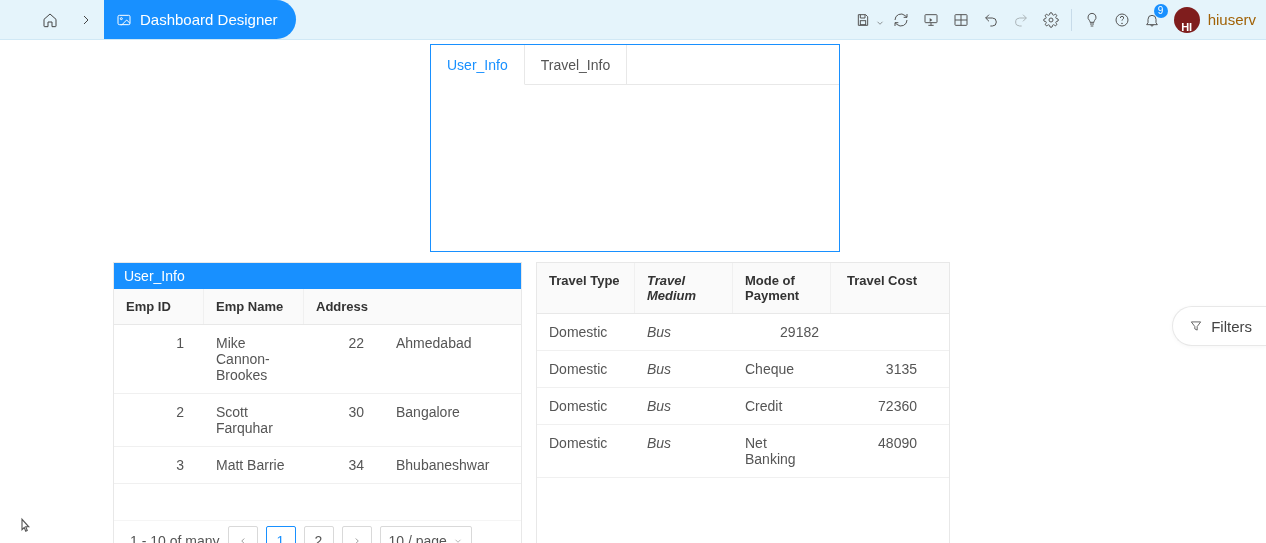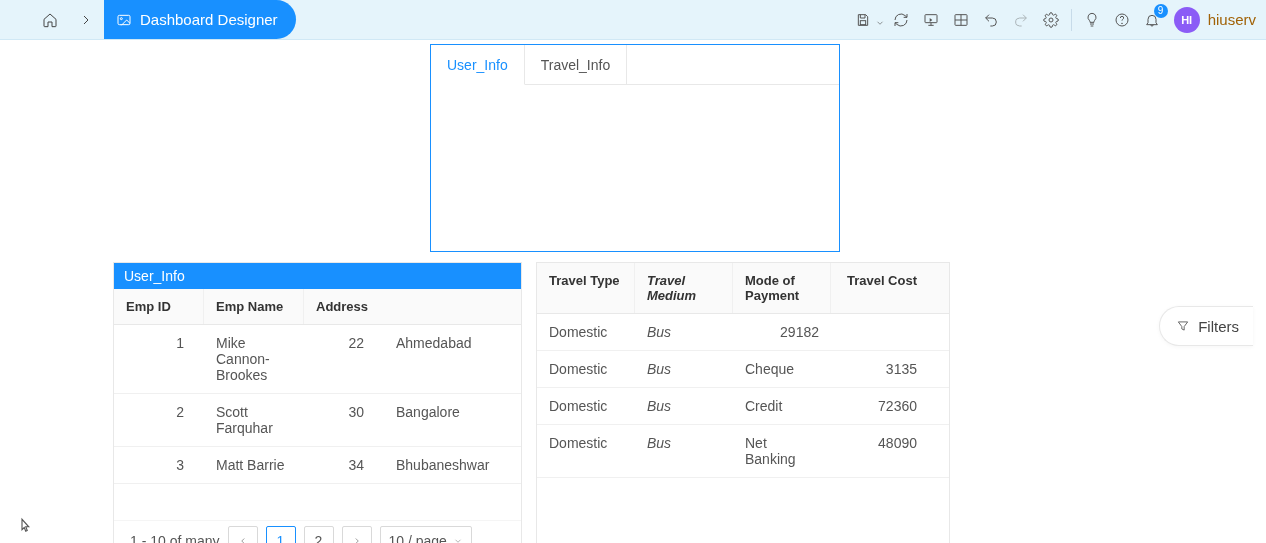--- a/index.html
+++ b/index.html
@@ -12,21 +12,21 @@
 .home-btn svg, .chev-btn svg { width: 16px; height: 16px; stroke: #444; fill: none; stroke-width: 1.5; }
 .pill { background: #1890ff; color: #fff; height: 100%; display: flex; align-items: center; padding: 0 18px 0 12px; border-radius: 0 20px 20px 0; gap: 8px; font-size: 15px; }
 .pill svg { width: 16px; height: 16px; stroke: #fff; fill: none; stroke-width: 1.5; }
 .topbar-right { display: flex; align-items: center; height: 100%; gap: 2px; padding-right: 10px; }
 .ticon { width: 28px; height: 28px; display: flex; align-items: center; justify-content: center; cursor: pointer; position: relative; }
 .ticon svg { width: 16px; height: 16px; stroke: #555; fill: none; stroke-width: 1.5; }
 .tsep { width: 1px; height: 22px; background: #c7dbe9; margin: 0 4px; }
 .tdrop { width: 10px; height: 10px; margin-left: -4px; }
 .tdrop svg { width: 10px; height: 10px; stroke: #555; fill: none; stroke-width: 1.5; }
 .badge { position: absolute; top: -2px; right: -2px; background: #1890ff; color: #fff; font-size: 10px; border-radius: 8px; min-width: 14px; height: 14px; display: flex; align-items: center; justify-content: center; padding: 0 3px; }
-.avatar { width: 26px; height: 26px; border-radius: 50%; background: #8b5cf6; color: #fff; display: flex; align-items: center; justify-content: center; font-size: 11px; font-weight: 600; margin-left: 6px; }
+.avatar { width: 26px; height: 26px; border-radius: 50%; background: #7f1d1d; color: #fff; display: flex; align-items: flex-end; justify-content: center; font-size: 11px; font-weight: 600; margin-left: 6px; }
 .uname { margin-left: 6px; font-size: 15px; color: #a16207; }
 
 
 .canvas { position: absolute; top: 40px; left: 0; right: 10px; bottom: 0; overflow: hidden; }
 
 
 .dash-box { position: absolute; left: 430px; top: 4px; width: 410px; height: 208px; border: 1px solid #1890ff; background: #fff; }
 .dash-tabs { display: flex; height: 40px; }
 .dash-tab { padding: 0 16px; display: flex; align-items: center; border-right: 1px solid #e8e8e8; border-bottom: 1px solid #e8e8e8; cursor: pointer; font-size: 14px; }
 .dash-tab.active { color: #1890ff; border-bottom: 1px solid #fff; }
@@ -66,21 +66,21 @@
 .pbtn.active { border-color: #1890ff; color: #1890ff; }
 .psel { height: 30px; border: 1px solid #d9d9d9; border-radius: 2px; padding: 0 8px; display: flex; align-items: center; gap: 6px; cursor: pointer; }
 .psel svg { width: 10px; height: 10px; stroke: #888; fill: none; stroke-width: 1.5; }
 
 
 .rail { position: absolute; left: 0; top: 466px; width: 50px; display: flex; flex-direction: column; gap: 0; }
 .rail-btn { height: 40px; display: flex; align-items: center; justify-content: center; cursor: pointer; }
 .rail-btn svg { width: 18px; height: 18px; stroke: #555; fill: none; stroke-width: 1.5; }
 
 
-.filters-tag { position: absolute; right: 13px; top: 306px; height: 40px; border: 1px solid #e8e8e8; border-right: none; border-radius: 20px 0 0 20px; padding: 0 14px 0 16px; display: flex; align-items: center; gap: 8px; background: #fff; box-shadow: 0 1px 4px rgba(0,0,0,0.04); cursor: pointer; font-size: 15px; color: #444; }
+.filters-tag { position: absolute; right: 0; top: 306px; height: 40px; border: 1px solid #e8e8e8; border-right: none; border-radius: 20px 0 0 20px; padding: 0 14px 0 16px; display: flex; align-items: center; gap: 8px; background: #fff; box-shadow: 0 1px 4px rgba(0,0,0,0.04); cursor: pointer; font-size: 15px; color: #444; }
 .filters-tag svg { width: 14px; height: 14px; stroke: #555; fill: none; stroke-width: 1.5; }
 
 
 .trows::-webkit-scrollbar { width: 10px; }
 .trows::-webkit-scrollbar-thumb { background: #c8c8c8; border-radius: 2px; }
 .trows::-webkit-scrollbar-track { background: #f0f0f0; }
 </style>
 </head>
 <body>
 

